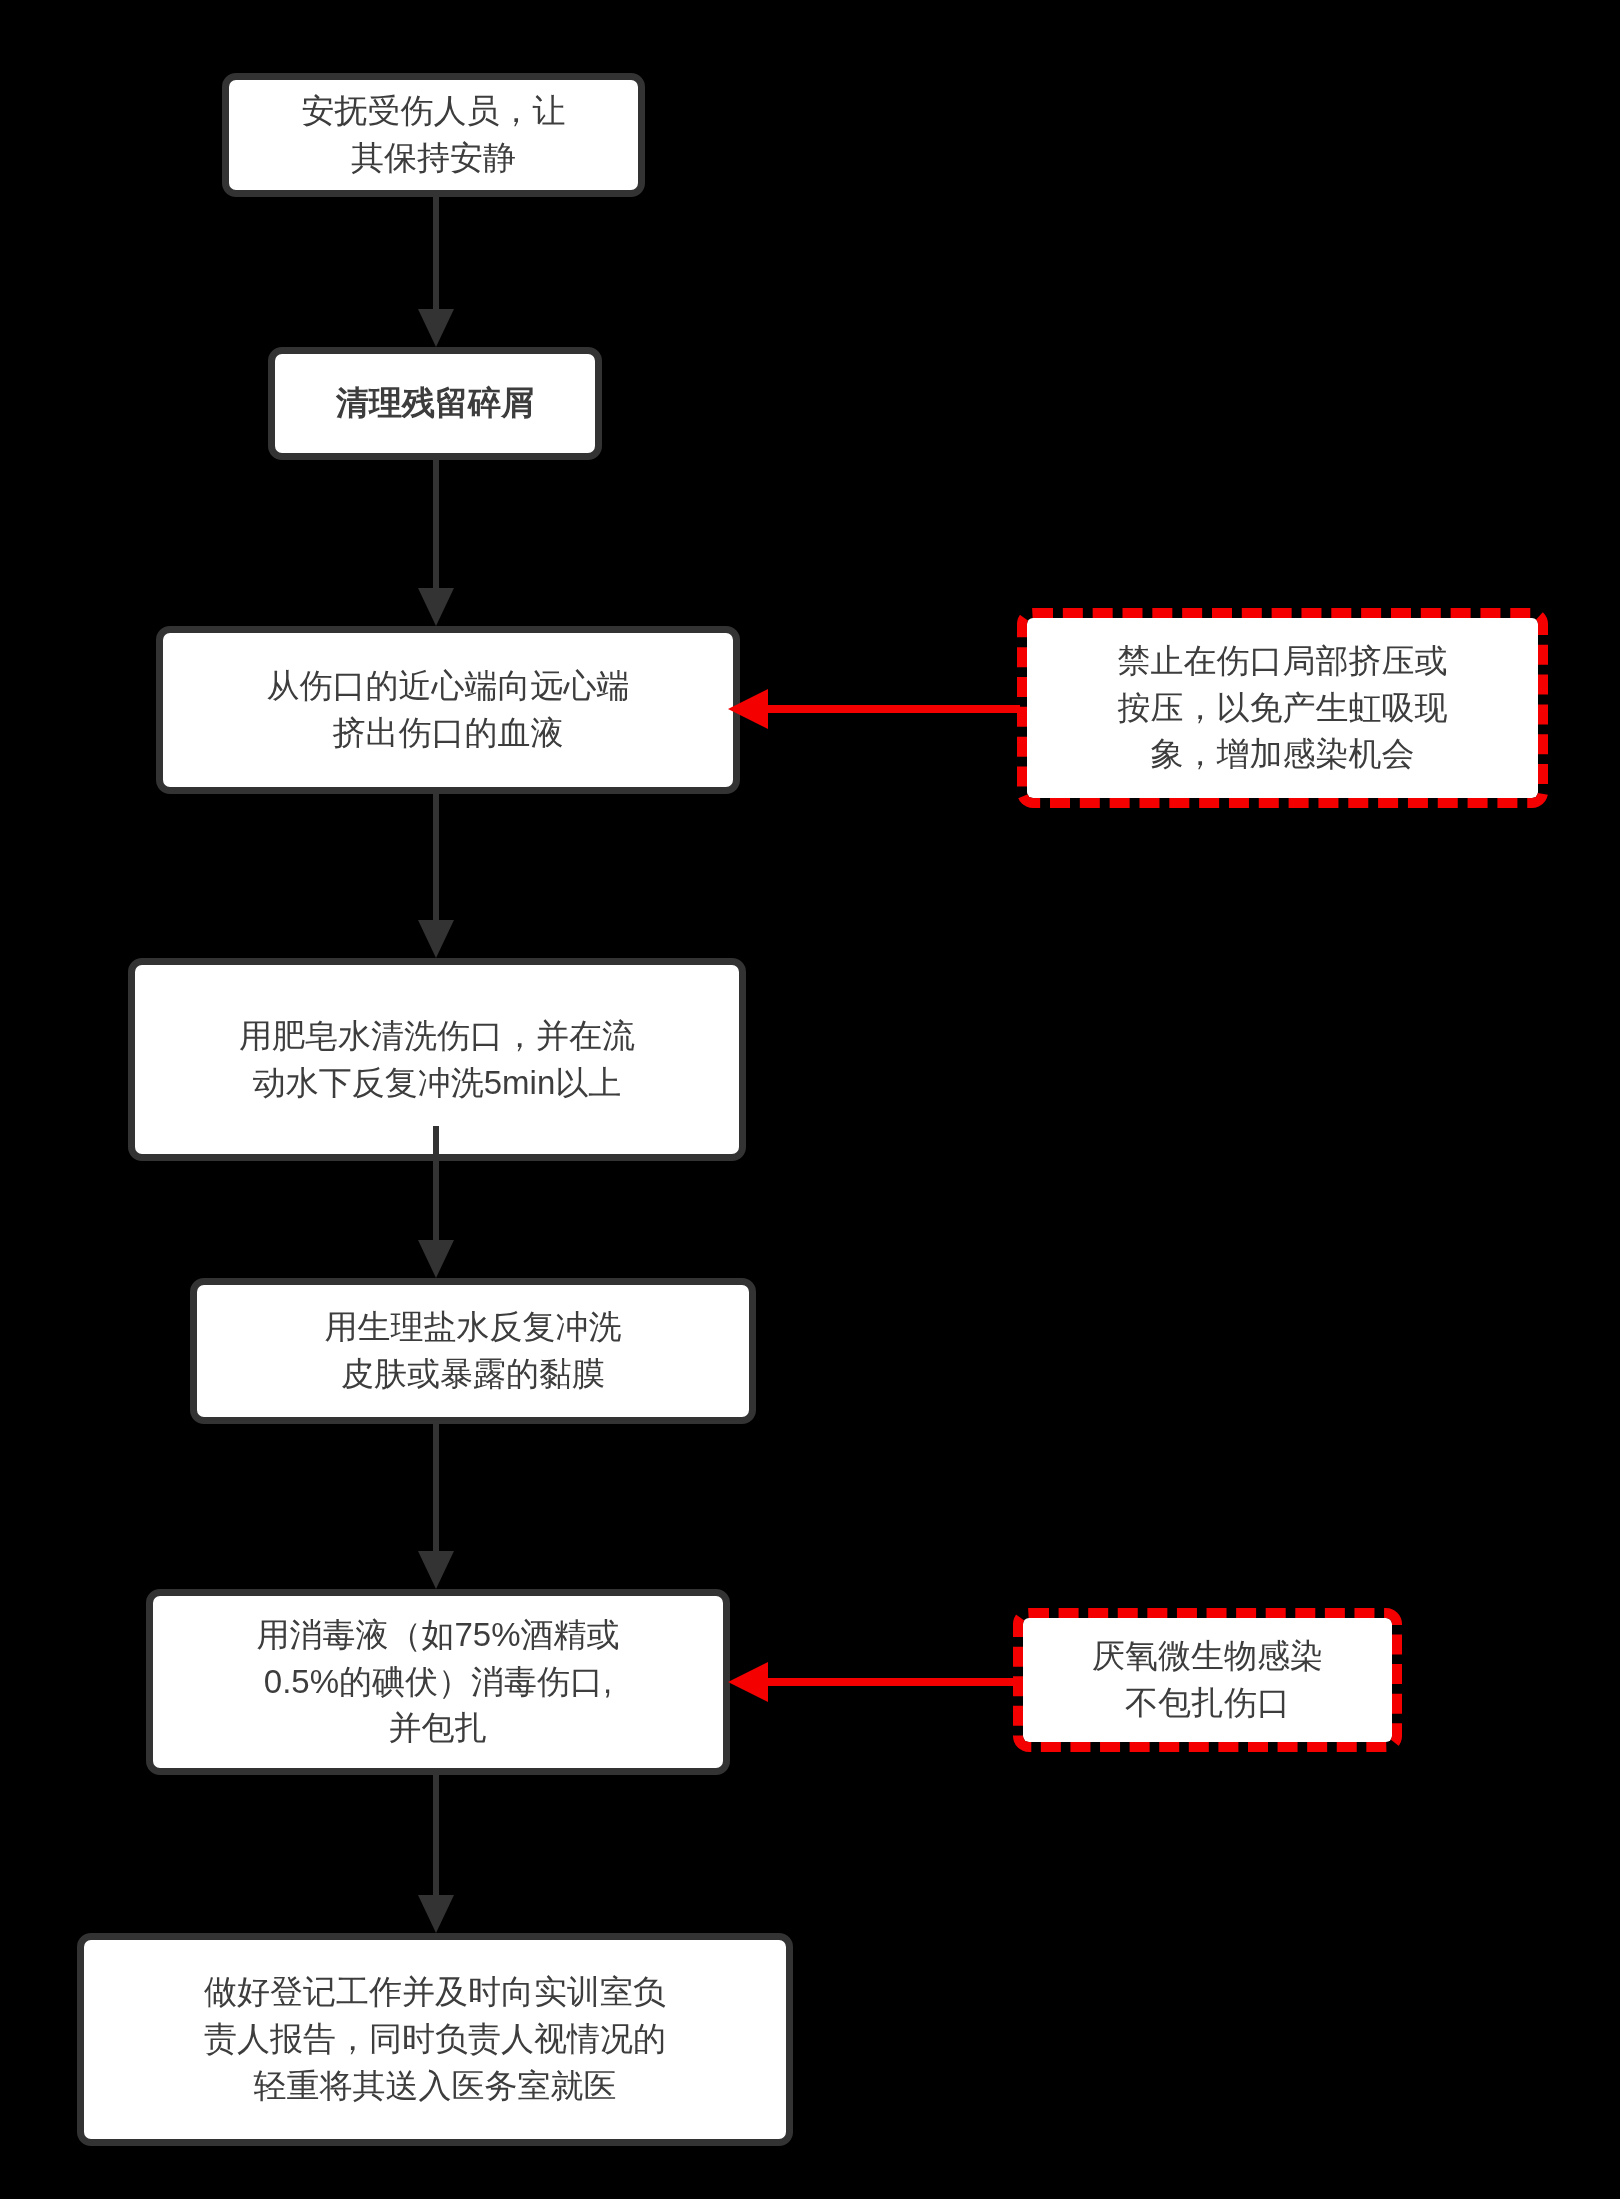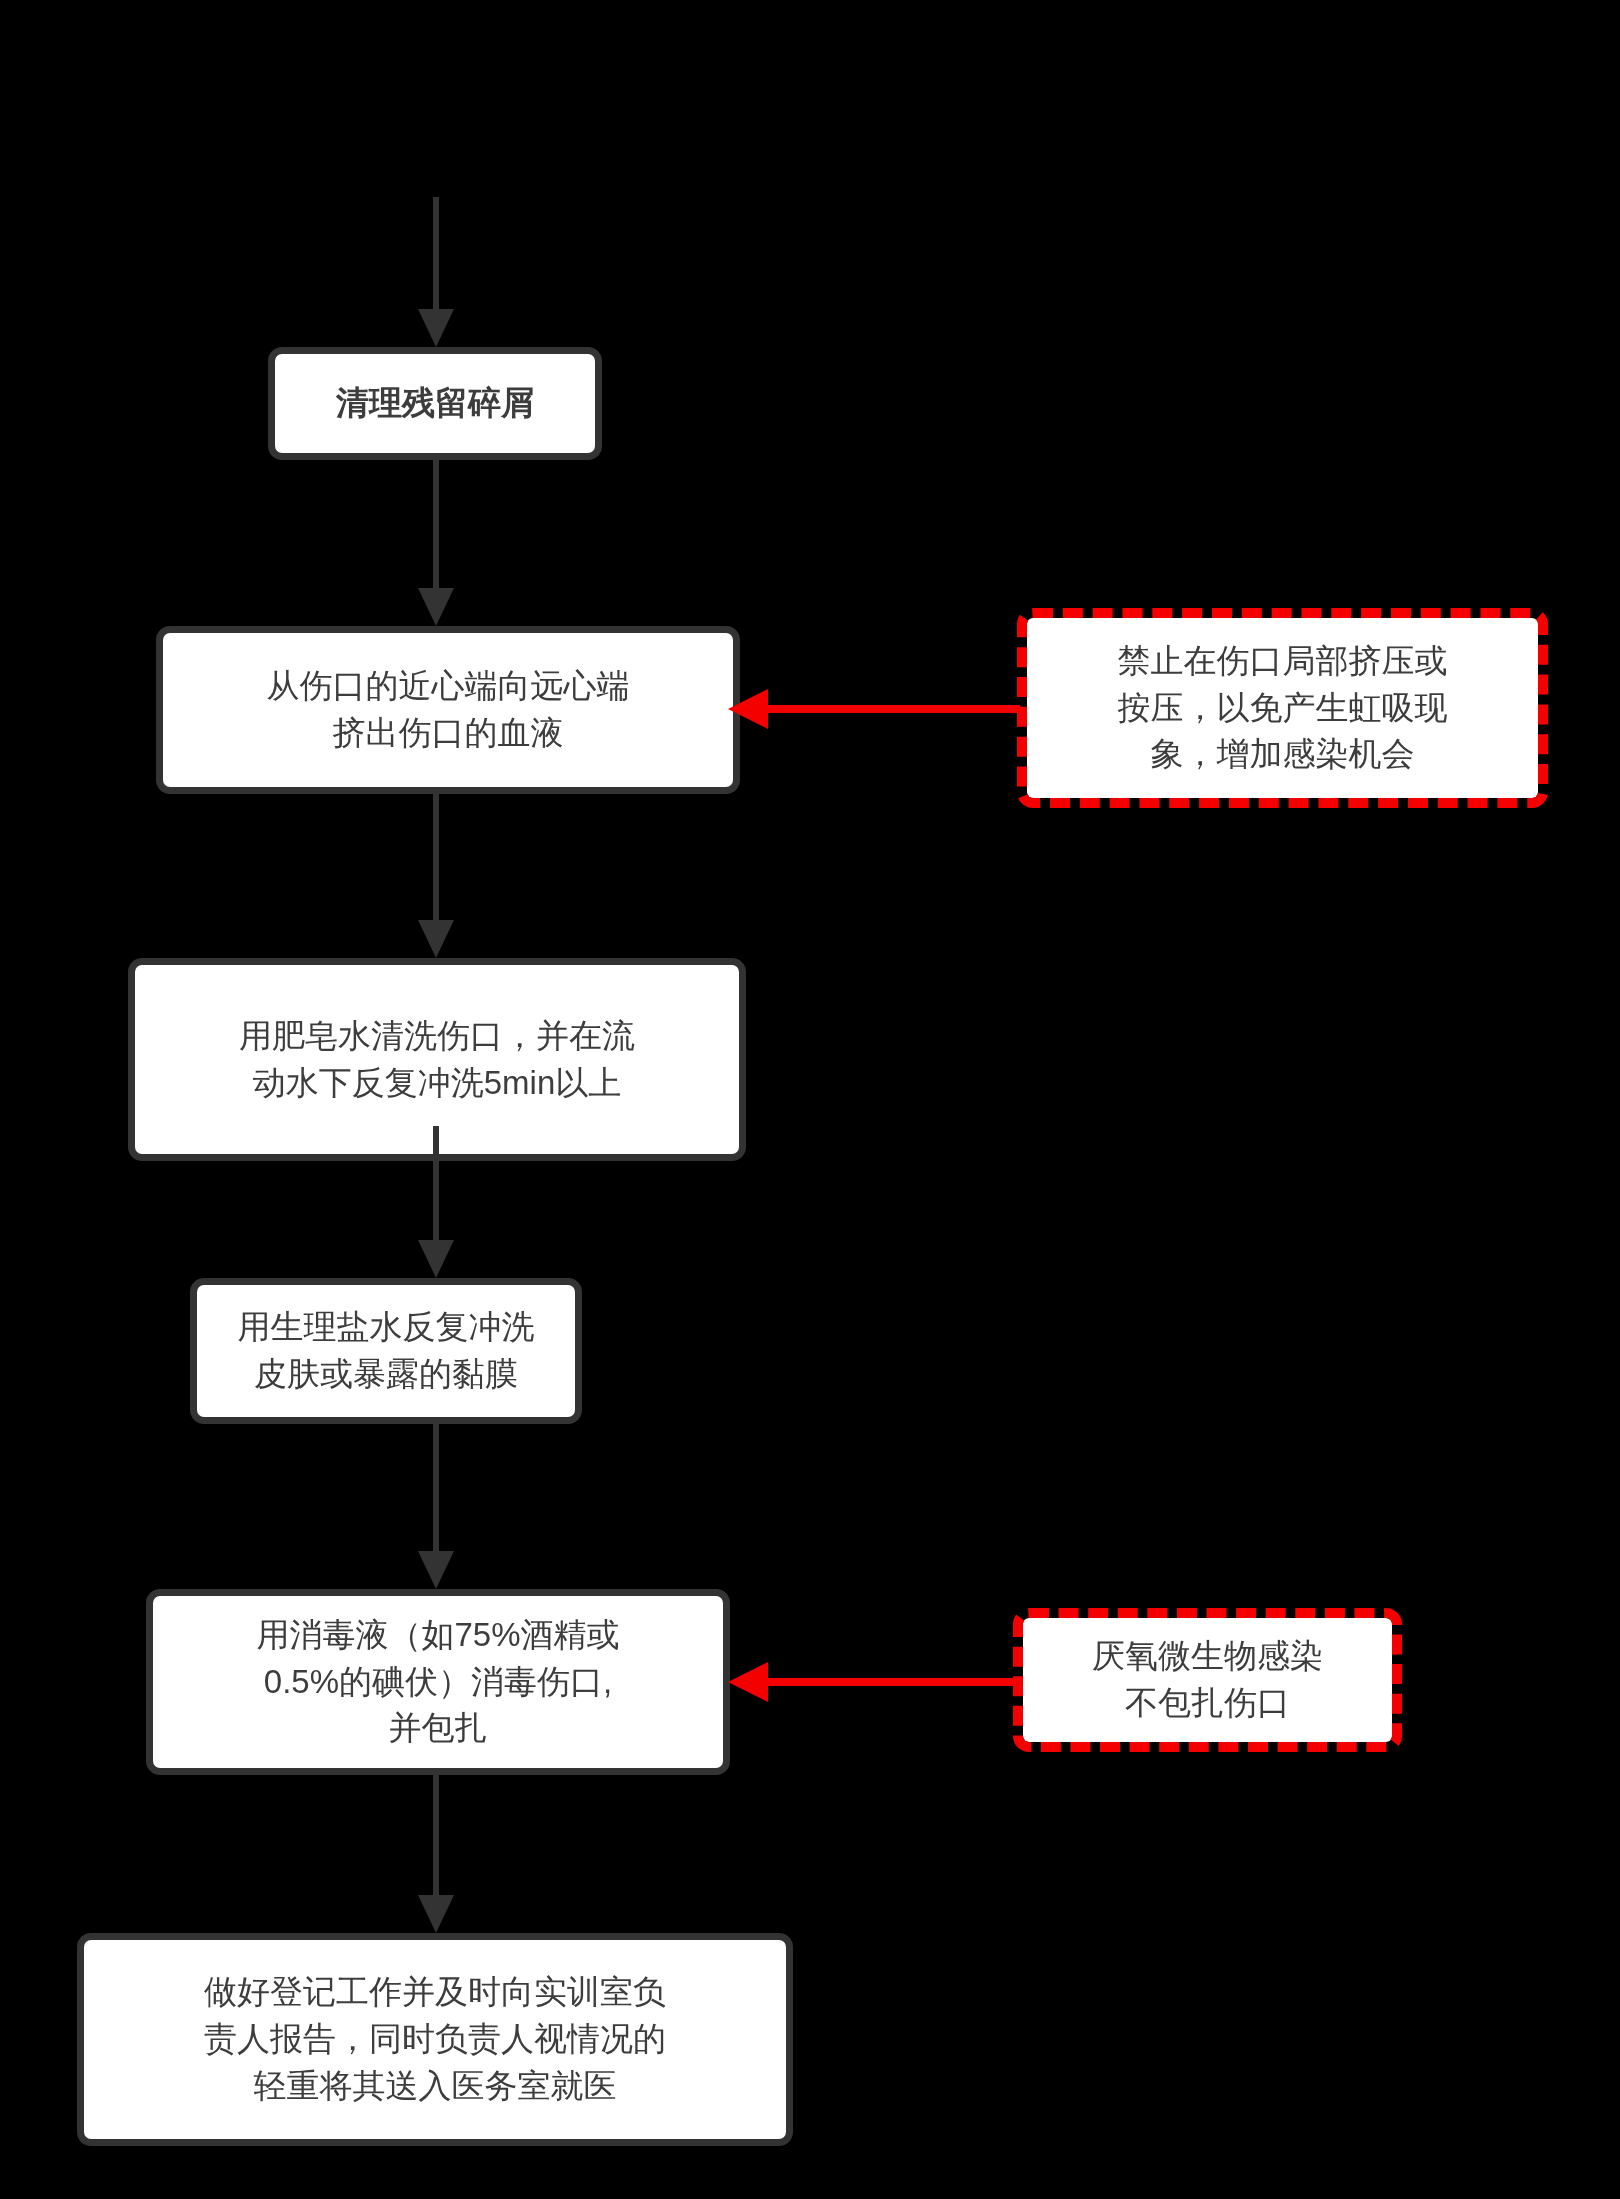--- a/index.html
+++ b/index.html
@@ -56,39 +56,41 @@
     width:0;height:0;
     border-top:20px solid transparent;
     border-bottom:20px solid transparent;
     border-right:40px solid #f40000;
   }
   
   #step1{left:222px;top:73px;width:423px;height:124px;}
   #step2{left:268px;top:347px;width:334px;height:113px;font-weight:bold;}
   #step3{left:156px;top:626px;width:584px;height:168px;}
   #step4{left:128px;top:958px;width:618px;height:203px;}
-  #step5{left:190px;top:1278px;width:392px;height:146px;}
+  #step5{left:190px;top:1278px;width:566px;height:146px;}
   #step6{left:146px;top:1589px;width:584px;height:186px;}
   #step7{left:77px;top:1933px;width:716px;height:213px;}
   #warn1{left:1017px;top:608px;width:531px;height:200px;}
   #warn2{left:1013px;top:1608px;width:389px;height:144px;}
   #arrow1{left:416px;top:197px;height:150px;}
   #arrow2{left:416px;top:460px;height:166px;}
   #arrow3{left:416px;top:794px;height:164px;}
   #arrow4{left:416px;top:1126px;height:152px;}
   #arrow5{left:416px;top:1424px;height:165px;}
   #arrow6{left:416px;top:1775px;height:158px;}
   #rarrow1{left:728px;top:689px;width:292px;}
   #rarrow2{left:728px;top:1662px;width:288px;}
 </style>
 </head>
 <body>
 
 <div class="canvas">
 
+  <div class="node" id="step1">安抚受伤人员，让
+其保持安静</div>
 
   <div class="varrow" id="arrow1">
     <div class="shaft"></div>
     <div class="head"></div>
   </div>
 
   <div class="node" id="step2">清理残留碎屑</div>
 
   <div class="varrow" id="arrow2">
     <div class="shaft"></div>

